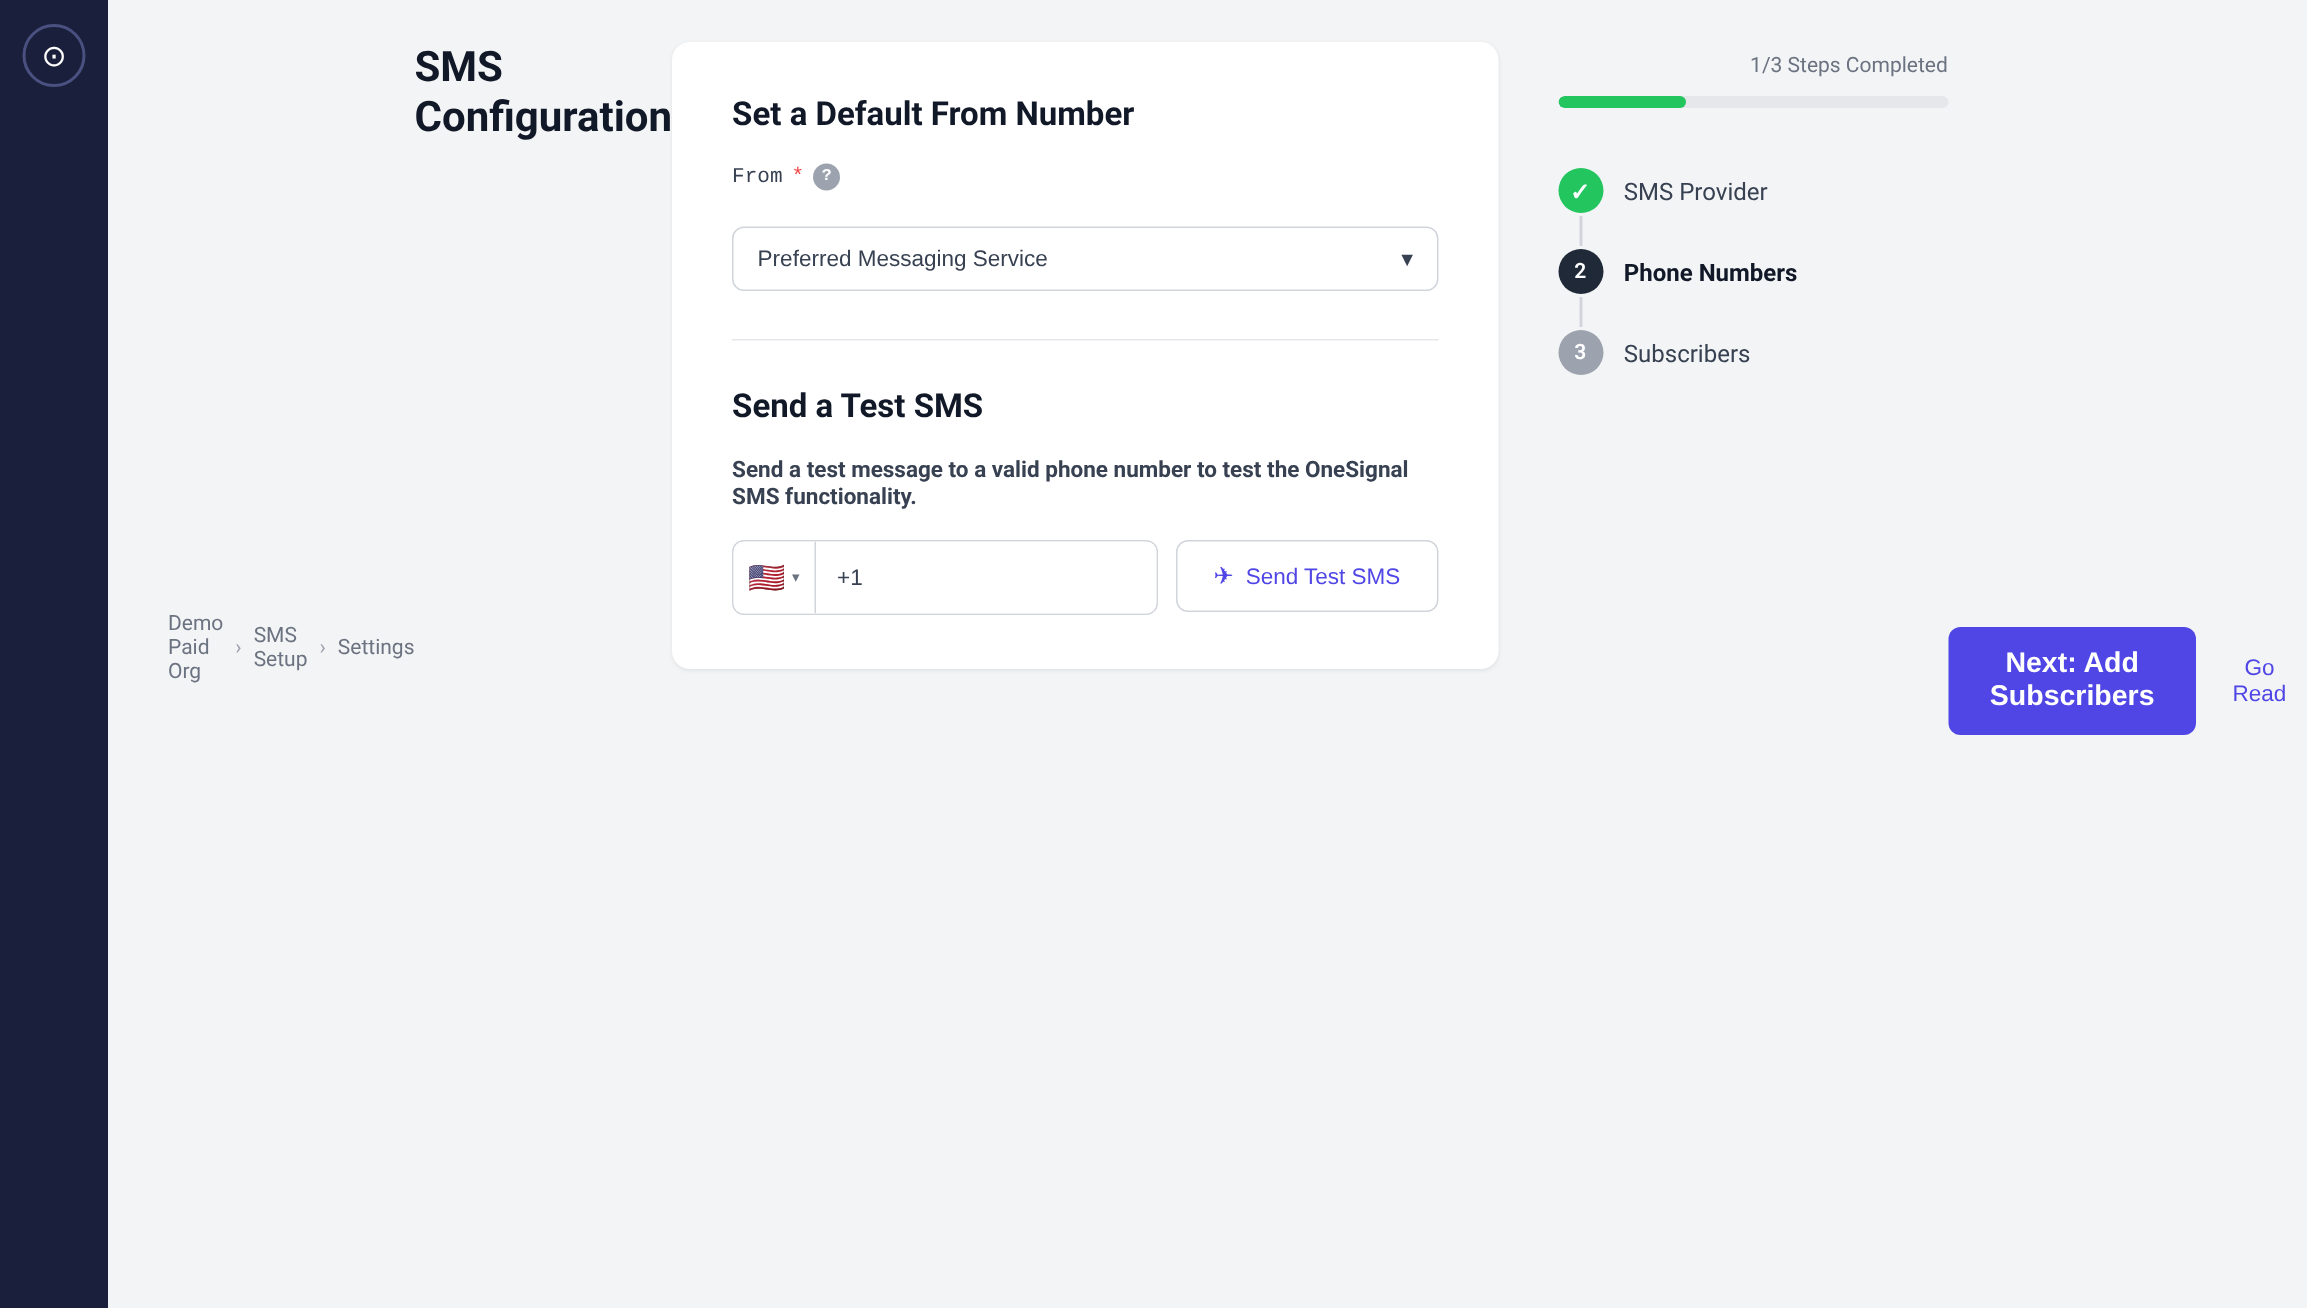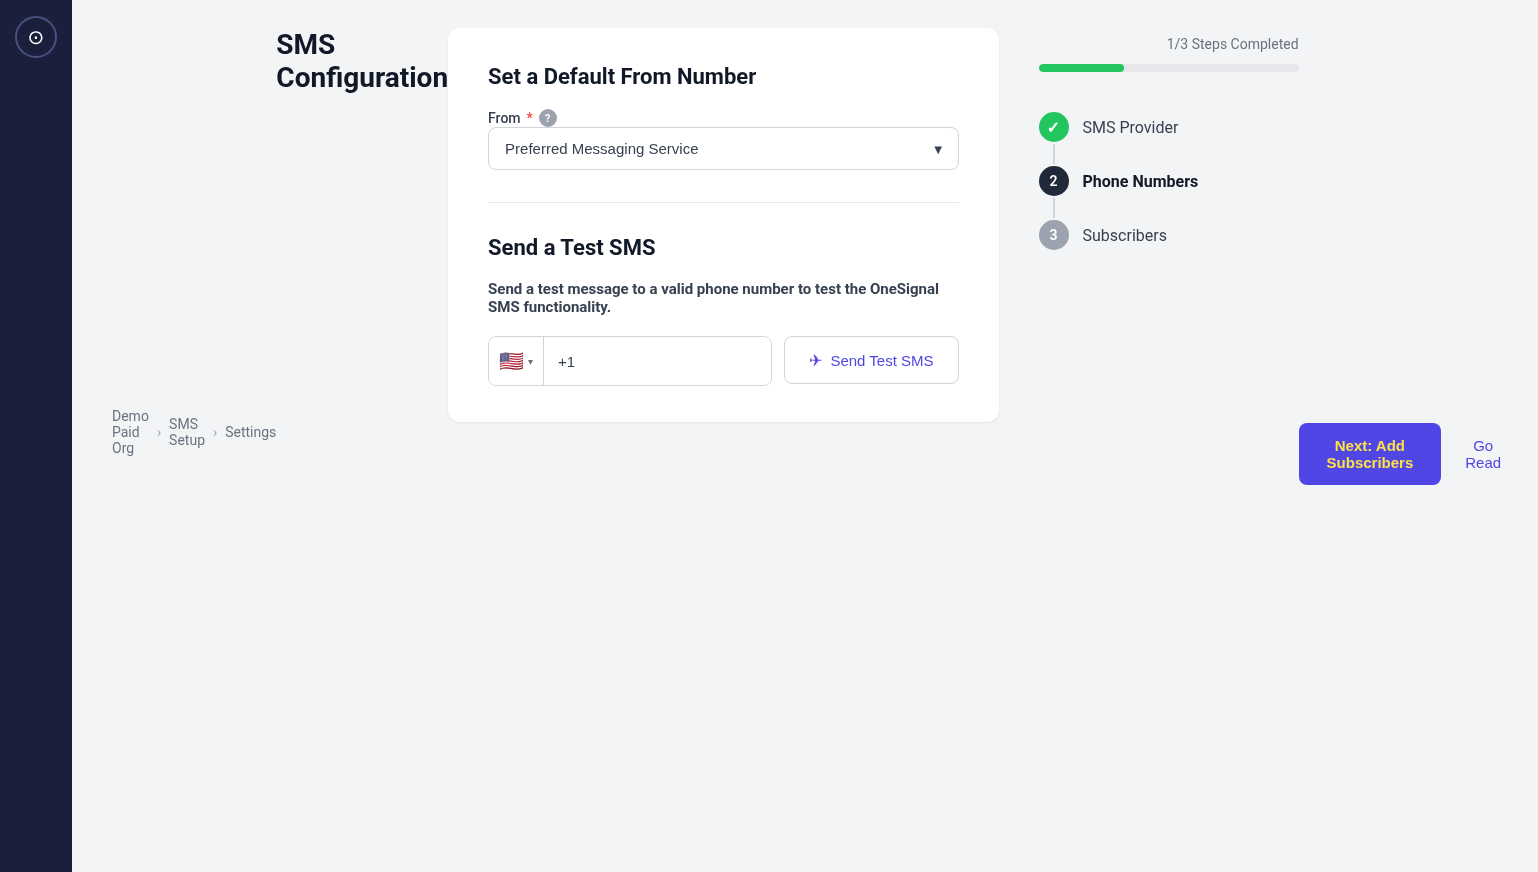--- a/index.html
+++ b/index.html
@@ -84,21 +84,22 @@
       color: #4f46e5;
       text-decoration: none;
     }
     .form-label {
       display: flex;
       align-items: center;
       gap: 6px;
       font-size: 14px;
       font-weight: 500;
       color: #374151;
-      margin-bottom: 0;
+      margin-bottom: 24px;
+      font-family: Liberation Mono, monospace;
     }
     .required-star {
       color: #ef4444;
     }
     .help-icon {
       width: 18px;
       height: 18px;
       border-radius: 50%;
       background: #9ca3af;
       color: white;
@@ -280,25 +281,25 @@
       color: #111827;
     }
     .footer-actions {
       display: flex;
       align-items: center;
       gap: 24px;
       margin-top: 36px;
     }
     .btn-primary {
       background: #4f46e5;
-      color: #fde047;
+      color: #ffffff;
       border: none;
       border-radius: 8px;
       padding: 14px 28px;
-      font-size: 15px;
+      font-size: 19px;
       font-weight: 600;
       cursor: pointer;
     }
     .btn-secondary {
       background: transparent;
       color: #4f46e5;
       border: none;
       font-size: 15px;
       font-weight: 500;
       cursor: pointer;

